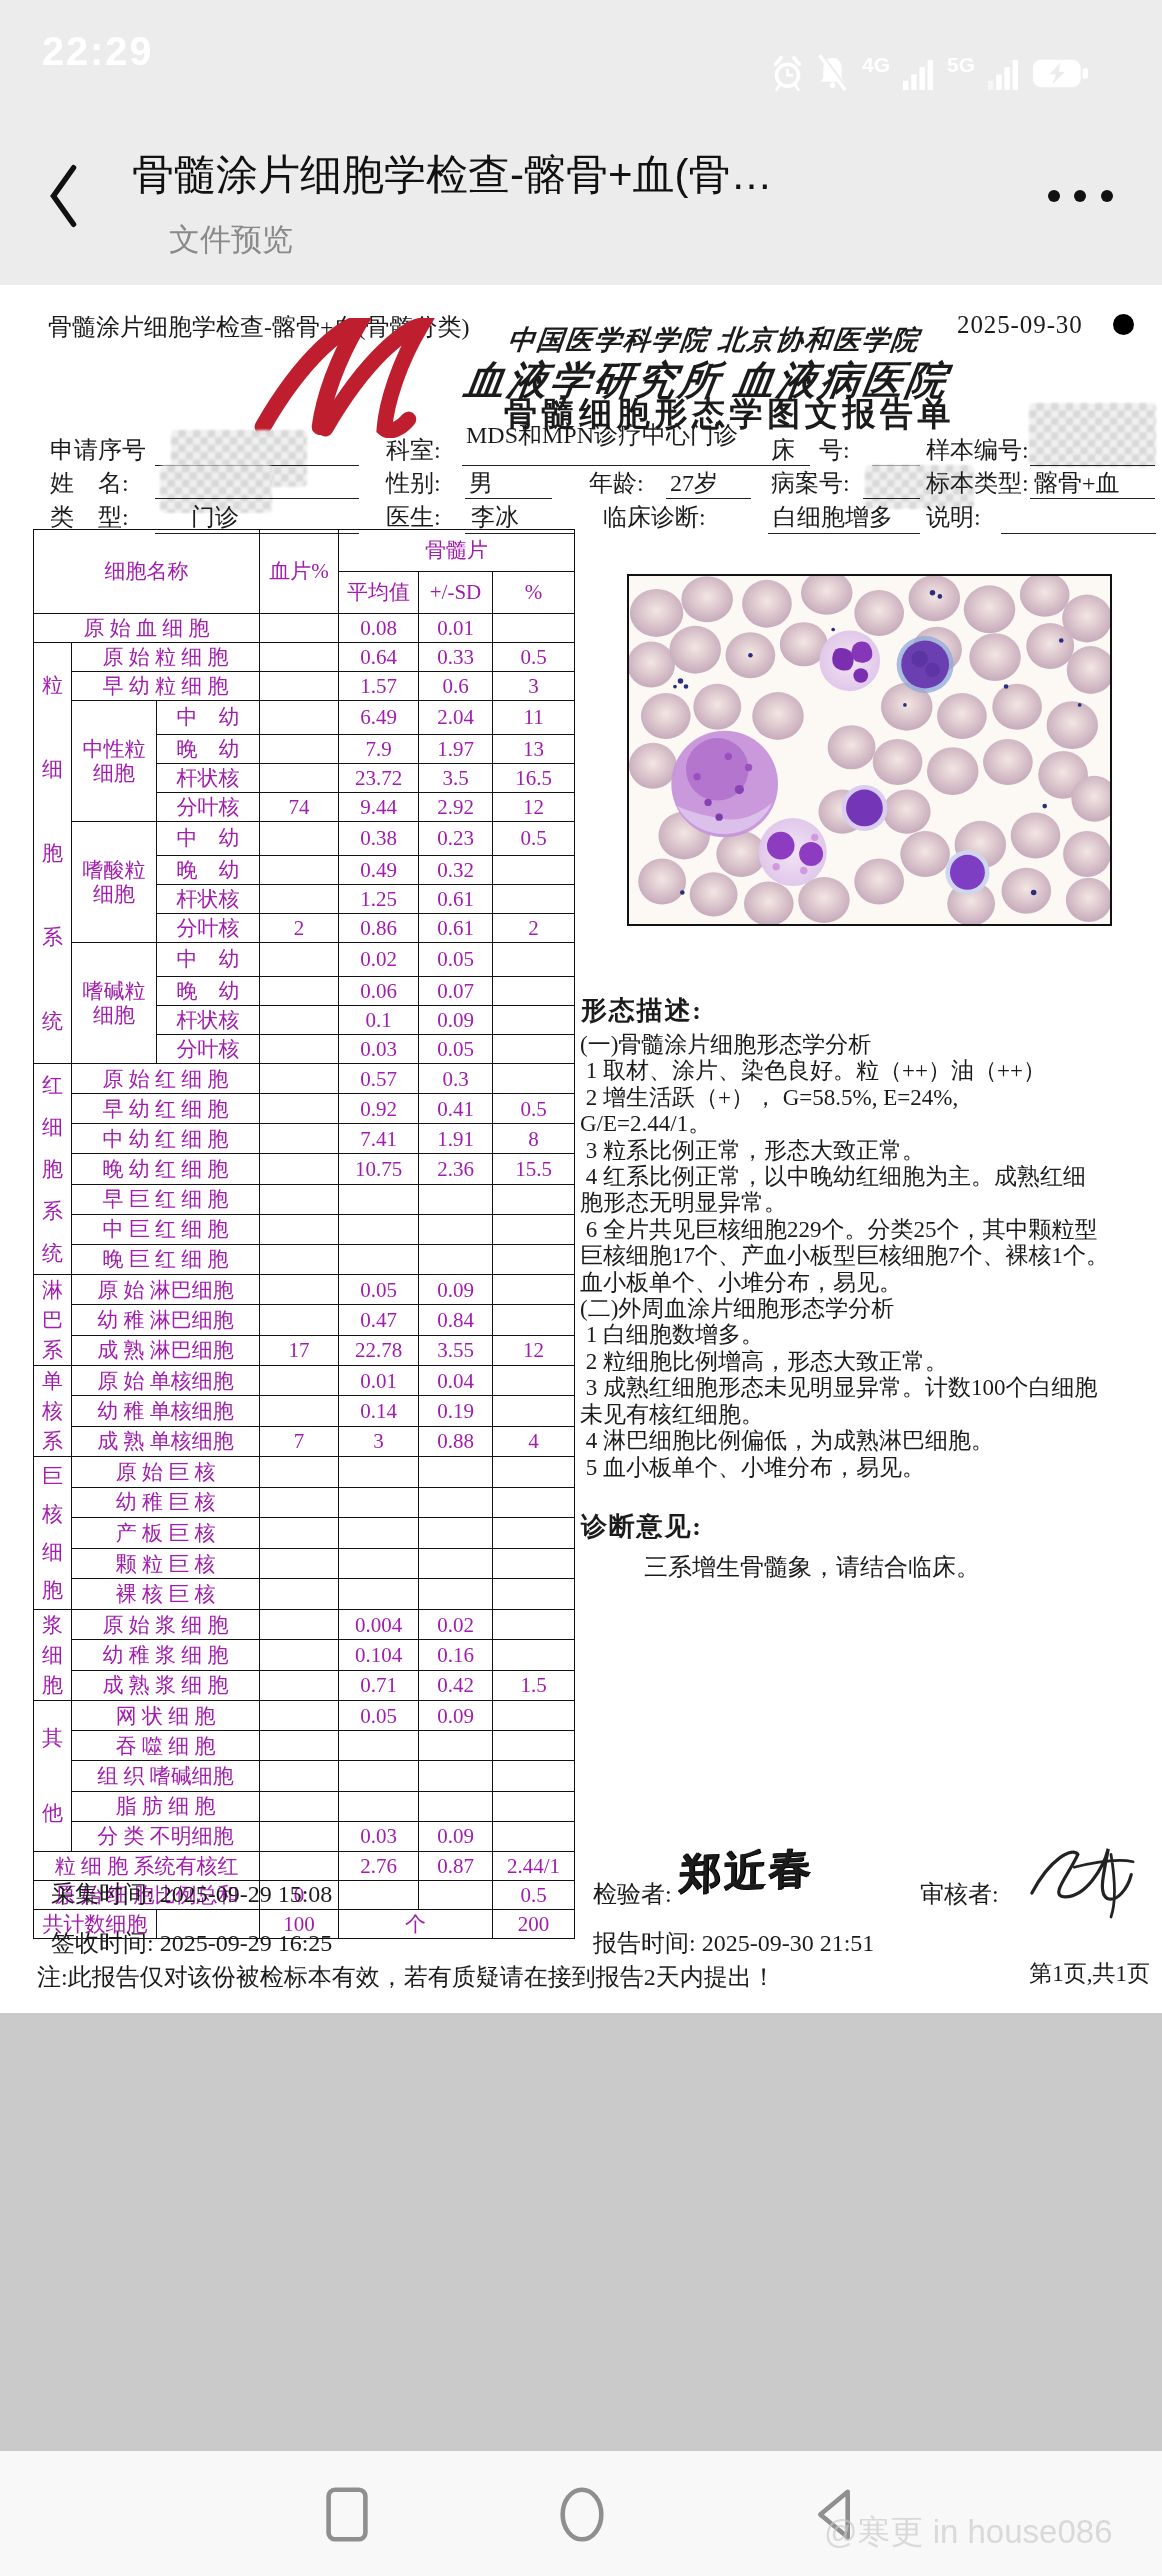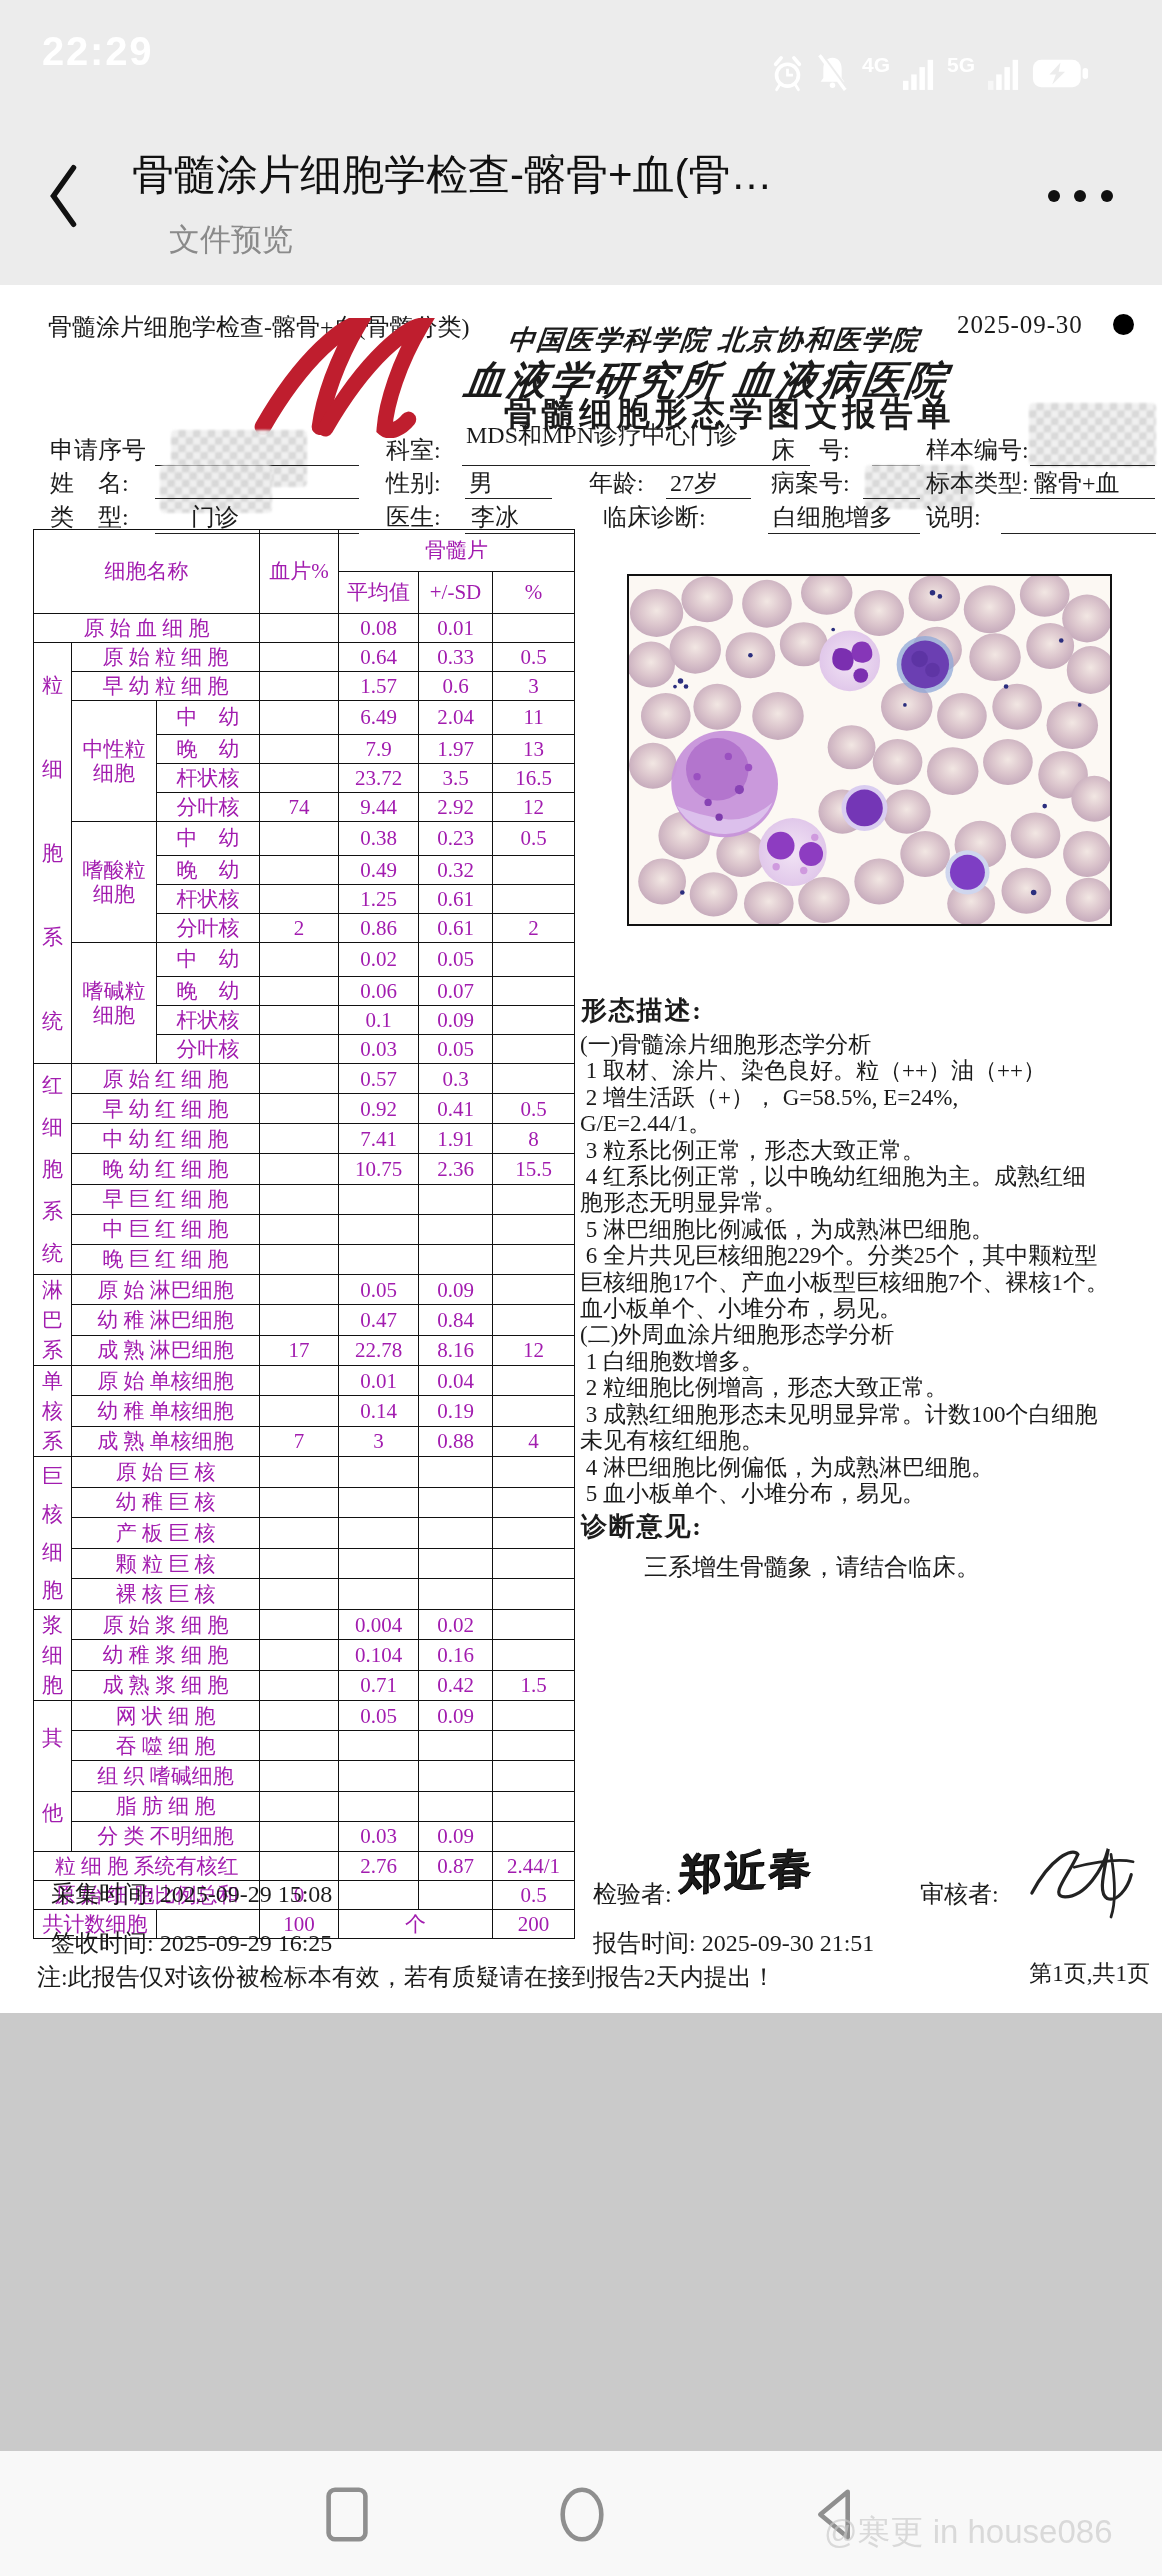--- a/index.html
+++ b/index.html
@@ -379,21 +379,21 @@
           <td colspan="2">幼 稚 淋巴细胞</td>
           <td></td>
           <td>0.47</td>
           <td>0.84</td>
           <td></td>
         </tr>
         <tr>
           <td colspan="2">成 熟 淋巴细胞</td>
           <td>17</td>
           <td>22.78</td>
-          <td>8.16</td>
+          <td>3.55</td>
           <td>12</td>
         </tr>
         <tr>
           <td rowspan="3" class="g">
             <span style="height: 30px; line-height: 30px;">单</span>
             <span style="height: 30px; line-height: 30px;">核</span>
             <span style="height: 30px; line-height: 30px;">系</span>
           </td>
           <td colspan="2">原 始 单核细胞</td>
           <td></td>
@@ -661,21 +661,20 @@
 
   <div class="abs morphhead">形态描述:</div>
   <div id="morph">
       <div>(一)骨髓涂片细胞形态学分析</div>
       <div> 1 取材、涂片、染色良好。粒（++）油（++）</div>
       <div> 2 增生活跃（+）， G=58.5%, E=24%,</div>
       <div>G/E=2.44/1。</div>
       <div> 3 粒系比例正常，形态大致正常。</div>
       <div> 4 红系比例正常，以中晚幼红细胞为主。成熟红细</div>
       <div>胞形态无明显异常。</div>
-      <div> 5 淋巴细胞比例减低，为成熟淋巴细胞。</div>
       <div> 6 全片共见巨核细胞229个。分类25个，其中颗粒型</div>
       <div>巨核细胞17个、产血小板型巨核细胞7个、裸核1个。</div>
       <div>血小板单个、小堆分布，易见。</div>
       <div>(二)外周血涂片细胞形态学分析</div>
       <div> 1 白细胞数增多。</div>
       <div> 2 粒细胞比例增高，形态大致正常。</div>
       <div> 3 成熟红细胞形态未见明显异常。计数100个白细胞</div>
       <div>未见有核红细胞。</div>
       <div> 4 淋巴细胞比例偏低，为成熟淋巴细胞。</div>
       <div> 5 血小板单个、小堆分布，易见。</div>

